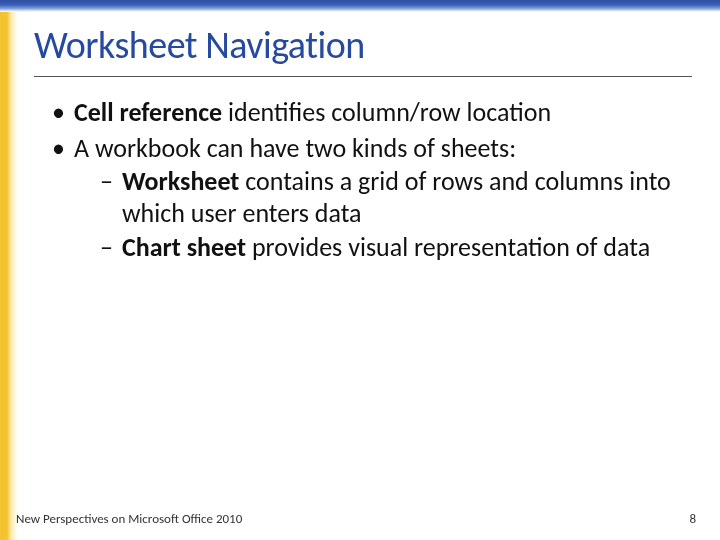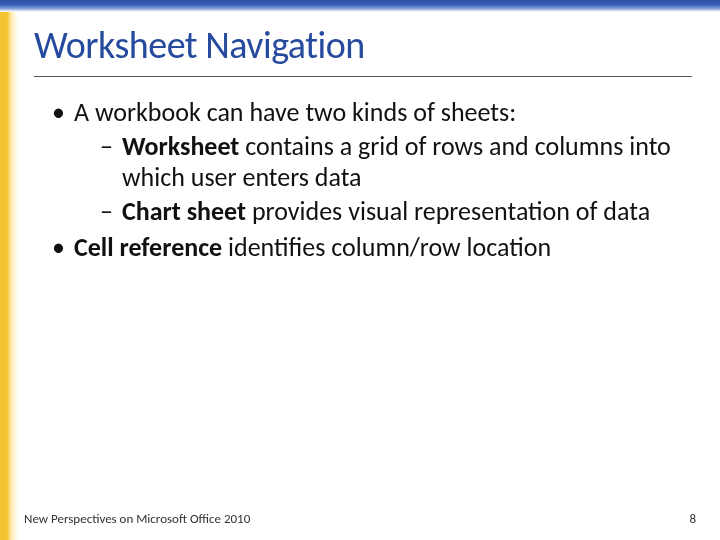--- a/index.html
+++ b/index.html
@@ -79,53 +79,53 @@
     content: "–";
     position: absolute;
     left: 0;
     top: 0;
     font-size: 26px;
     color: #111;
   }
   .bold { font-weight: 700; }
   .footer {
     position: absolute;
-    left: 24px; right: 24px; bottom: 14px;
+    left: 16px; right: 24px; bottom: 14px;
     display: flex;
     justify-content: space-between;
     align-items: baseline;
     font-size: 13px;
     color: #333;
   }
 </style>
 </head>
 <body>
 
 <div class="left-bar"></div>
 <div class="top-bar"></div>
 
 <div class="content">
   <h1 class="title">Worksheet Navigation</h1>
   <hr class="title-rule">
 
   <div class="body-text">
     <ul class="bullets">
       <li>
+        <span class="bold">Cell reference</span><span> identifies column/row location</span>
+      </li>
+      <li>
         <span>A workbook can have two kinds of sheets:</span>
         <ul class="dashes">
           <li>
             <span class="bold">Worksheet</span><span> contains a grid of rows and columns into which user enters data</span>
           </li>
           <li>
             <span class="bold">Chart sheet</span><span> provides visual representation of data</span>
           </li>
         </ul>
-      </li>
-      <li>
-        <span class="bold">Cell reference</span><span> identifies column/row location</span>
       </li>
     </ul>
   </div>
 </div>
 
 <div class="footer">
   <span>New Perspectives on Microsoft Office 2010</span>
   <span>8</span>
 </div>
 

